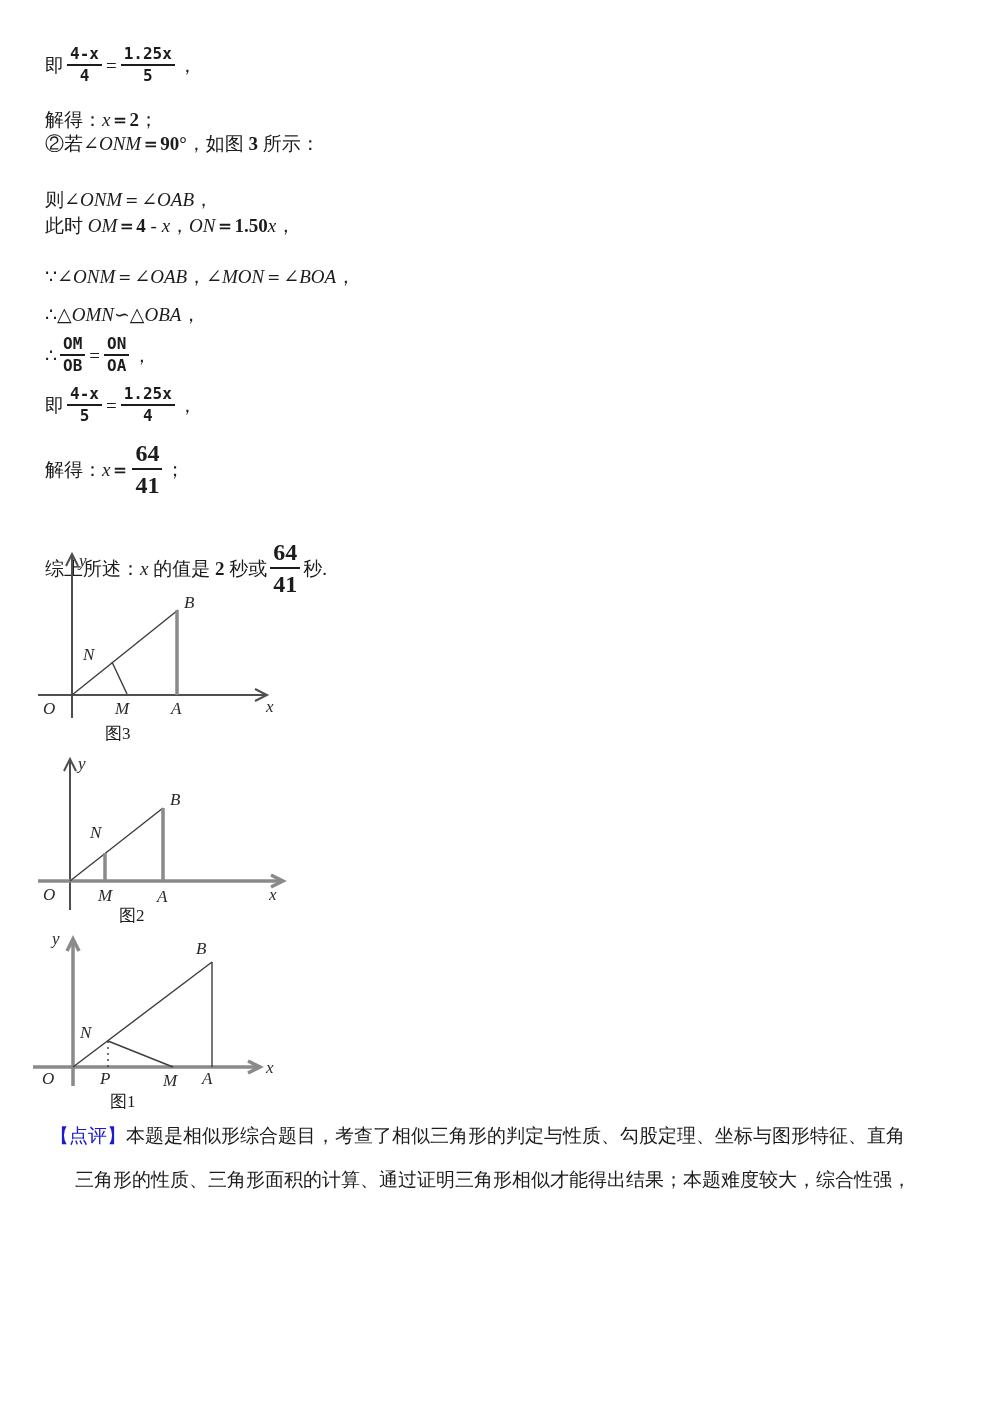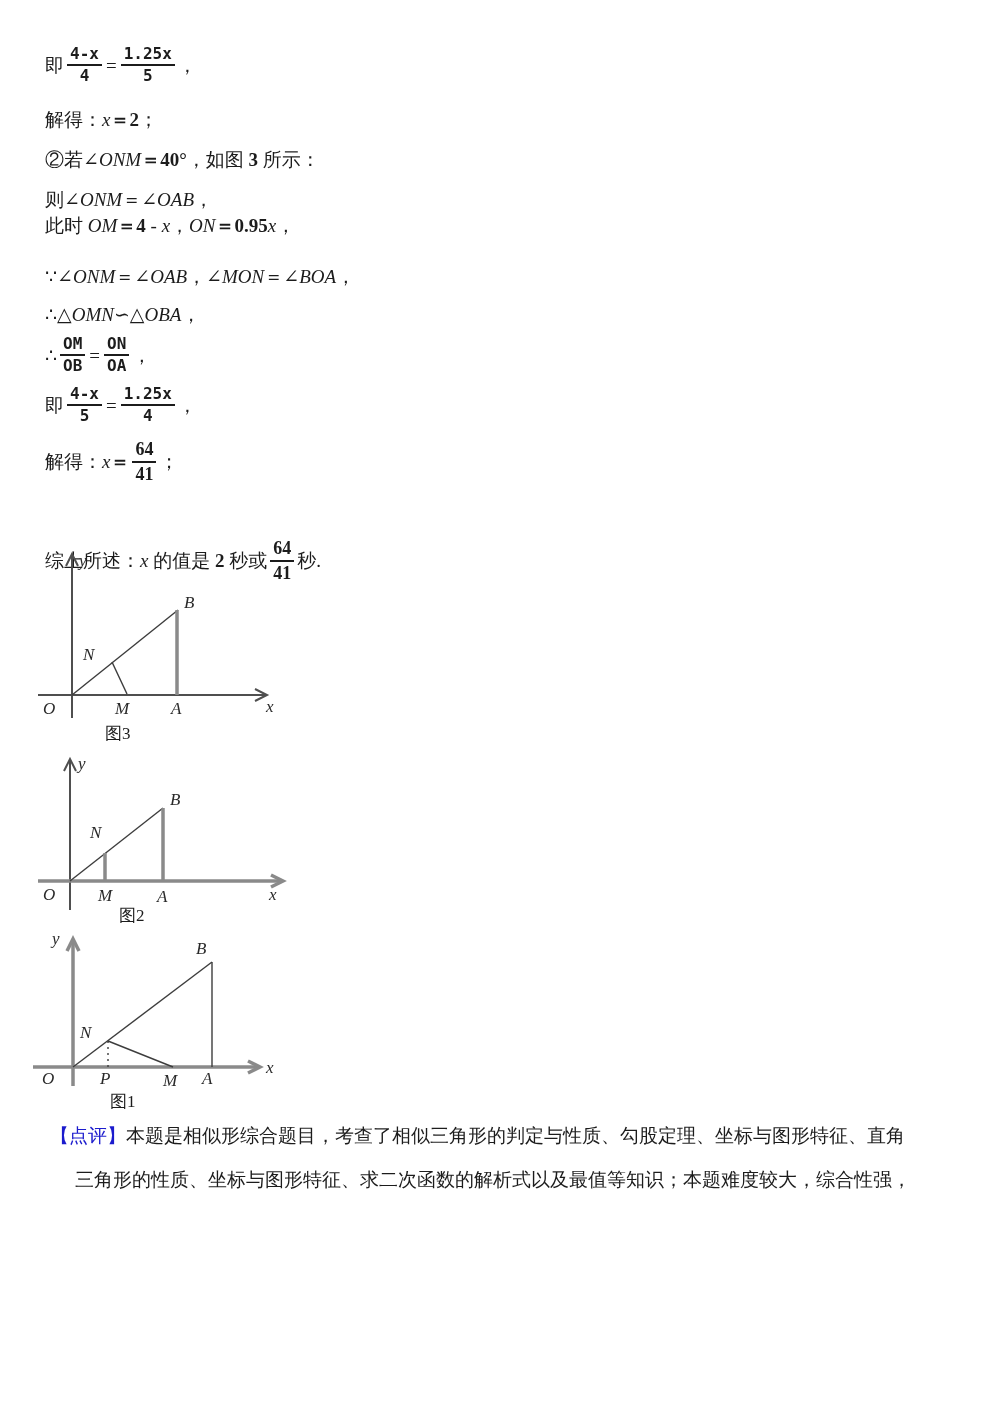--- a/index.html
+++ b/index.html
@@ -16,21 +16,21 @@
   .bn{font-weight:bold;}
   .sp{white-space:pre;}
   
   .frac{
     display:inline-flex;flex-direction:column;align-items:center;
     margin:0 3px;font-family:"DejaVu Sans Mono",monospace;
     font-weight:bold;font-size:16px;line-height:1.25;vertical-align:middle;
   }
   .frac .num{border-bottom:2px solid #1c1c1c;padding:0 3px;text-align:right;}
   .frac .den{padding:0 3px;}
-  .frac.serif{font-family:"Liberation Serif","DejaVu Serif",serif;font-size:18px;}
+  .frac.serif{font-family:"Liberation Serif","DejaVu Serif",serif;font-size:24px;}
   .eqsign{margin:0 1px;}
   
   .fig{position:absolute;}
   .fig text{
     font-family:"Liberation Serif","DejaVu Serif",serif;
     font-size:17px;fill:#2a2a2a;
   }
   .fig text.it{font-style:italic;}
   .fig text.cap{font-size:17px;fill:#1c1c1c;}
   .seg{stroke:#3d3d3d;stroke-width:1.4;fill:none;}
@@ -61,25 +61,25 @@
   </div>
 
   <div class="line" style="top:106px;">
     <span>解得：</span>
     <span class="mi">x</span>
     <span class="bn">＝</span>
     <span class="bn">2</span>
     <span>；</span>
   </div>
 
-  <div class="line" style="top:146px;">
+  <div class="line" style="top:130px;">
     <span>②若∠</span>
     <span class="mi">ONM</span>
     <span class="bn">＝</span>
-    <span class="bn">40°</span>
+    <span class="bn">90°</span>
     <span class="sp">，如图 </span>
     <span class="bn">3</span>
     <span class="sp"> 所示：</span>
   </div>
 
   <div class="line" style="top:186px;">
     <span>则∠</span>
     <span class="mi">ONM</span>
     <span>＝∠</span>
     <span class="mi">OAB</span>
@@ -89,21 +89,21 @@
   <div class="line" style="top:212px;">
     <span class="sp">此时 </span>
     <span class="mi">OM</span>
     <span class="bn">＝</span>
     <span class="bn">4</span>
     <span class="sp"> - </span>
     <span class="mi">x</span>
     <span>，</span>
     <span class="mi">ON</span>
     <span class="bn">＝</span>
-    <span class="bn">0.95</span>
+    <span class="bn">1.50</span>
     <span class="mi">x</span>
     <span>，</span>
   </div>
 
   <div class="line" style="top:263px;">
     <span>∵∠</span>
     <span class="mi">ONM</span>
     <span>＝∠</span>
     <span class="mi">OAB</span>
     <span>，∠</span>
@@ -227,16 +227,16 @@
     <text class="it" x="172" y="156">A</text>
     <text class="it" x="50" y="110">N</text>
     <text class="it" x="166" y="26">B</text>
     <text class="cap" x="80" y="179">图1</text>
   </svg>
 
   <div class="cmt-line" style="left:50px;top:1122px;">
     <span class="cmt-tag">【点评】</span><span>本题是相似形综合题目，考查了相似三角形的判定与性质、勾股定理、坐标与图形特征、直角</span>
   </div>
   <div class="cmt-line" style="left:75px;top:1166px;">
-    <span>三角形的性质、坐标与图形特征、求二次函数的解析式以及最值等知识；本题难度较大，综合性强，</span>
+    <span>三角形的性质、三角形面积的计算、通过证明三角形相似才能得出结果；本题难度较大，综合性强，</span>
   </div>
 
 </div>
 
 </body></html>

